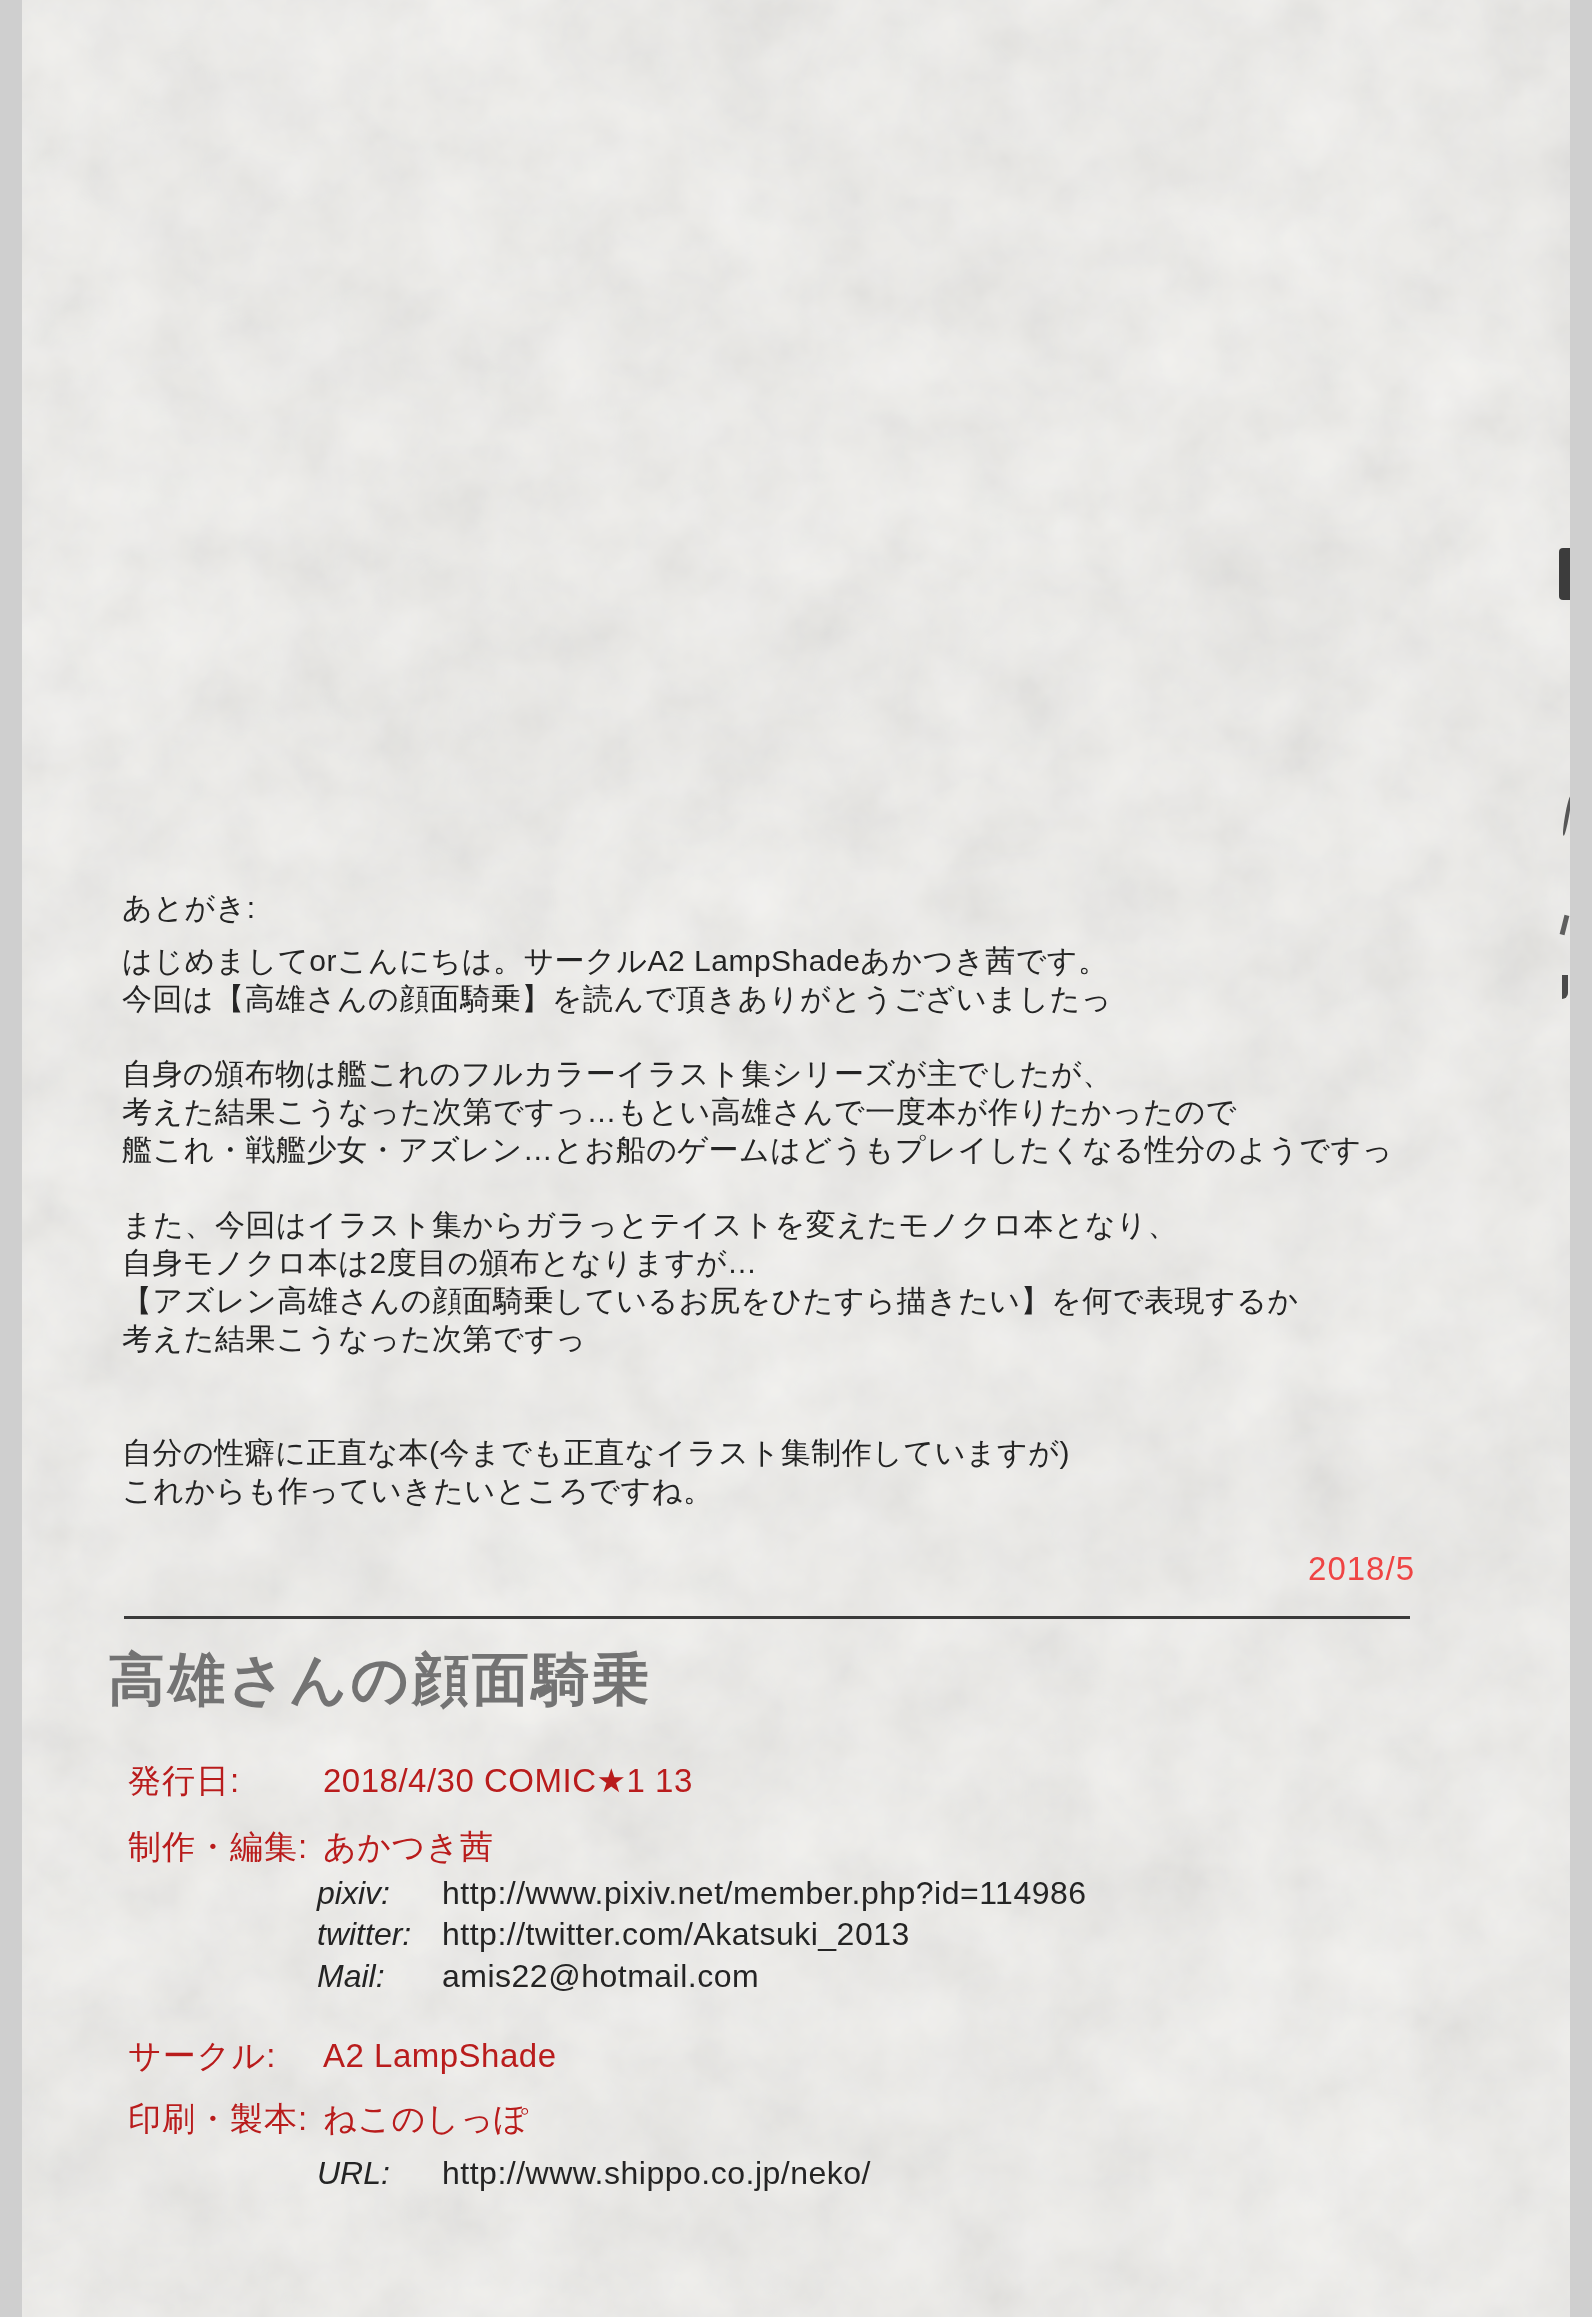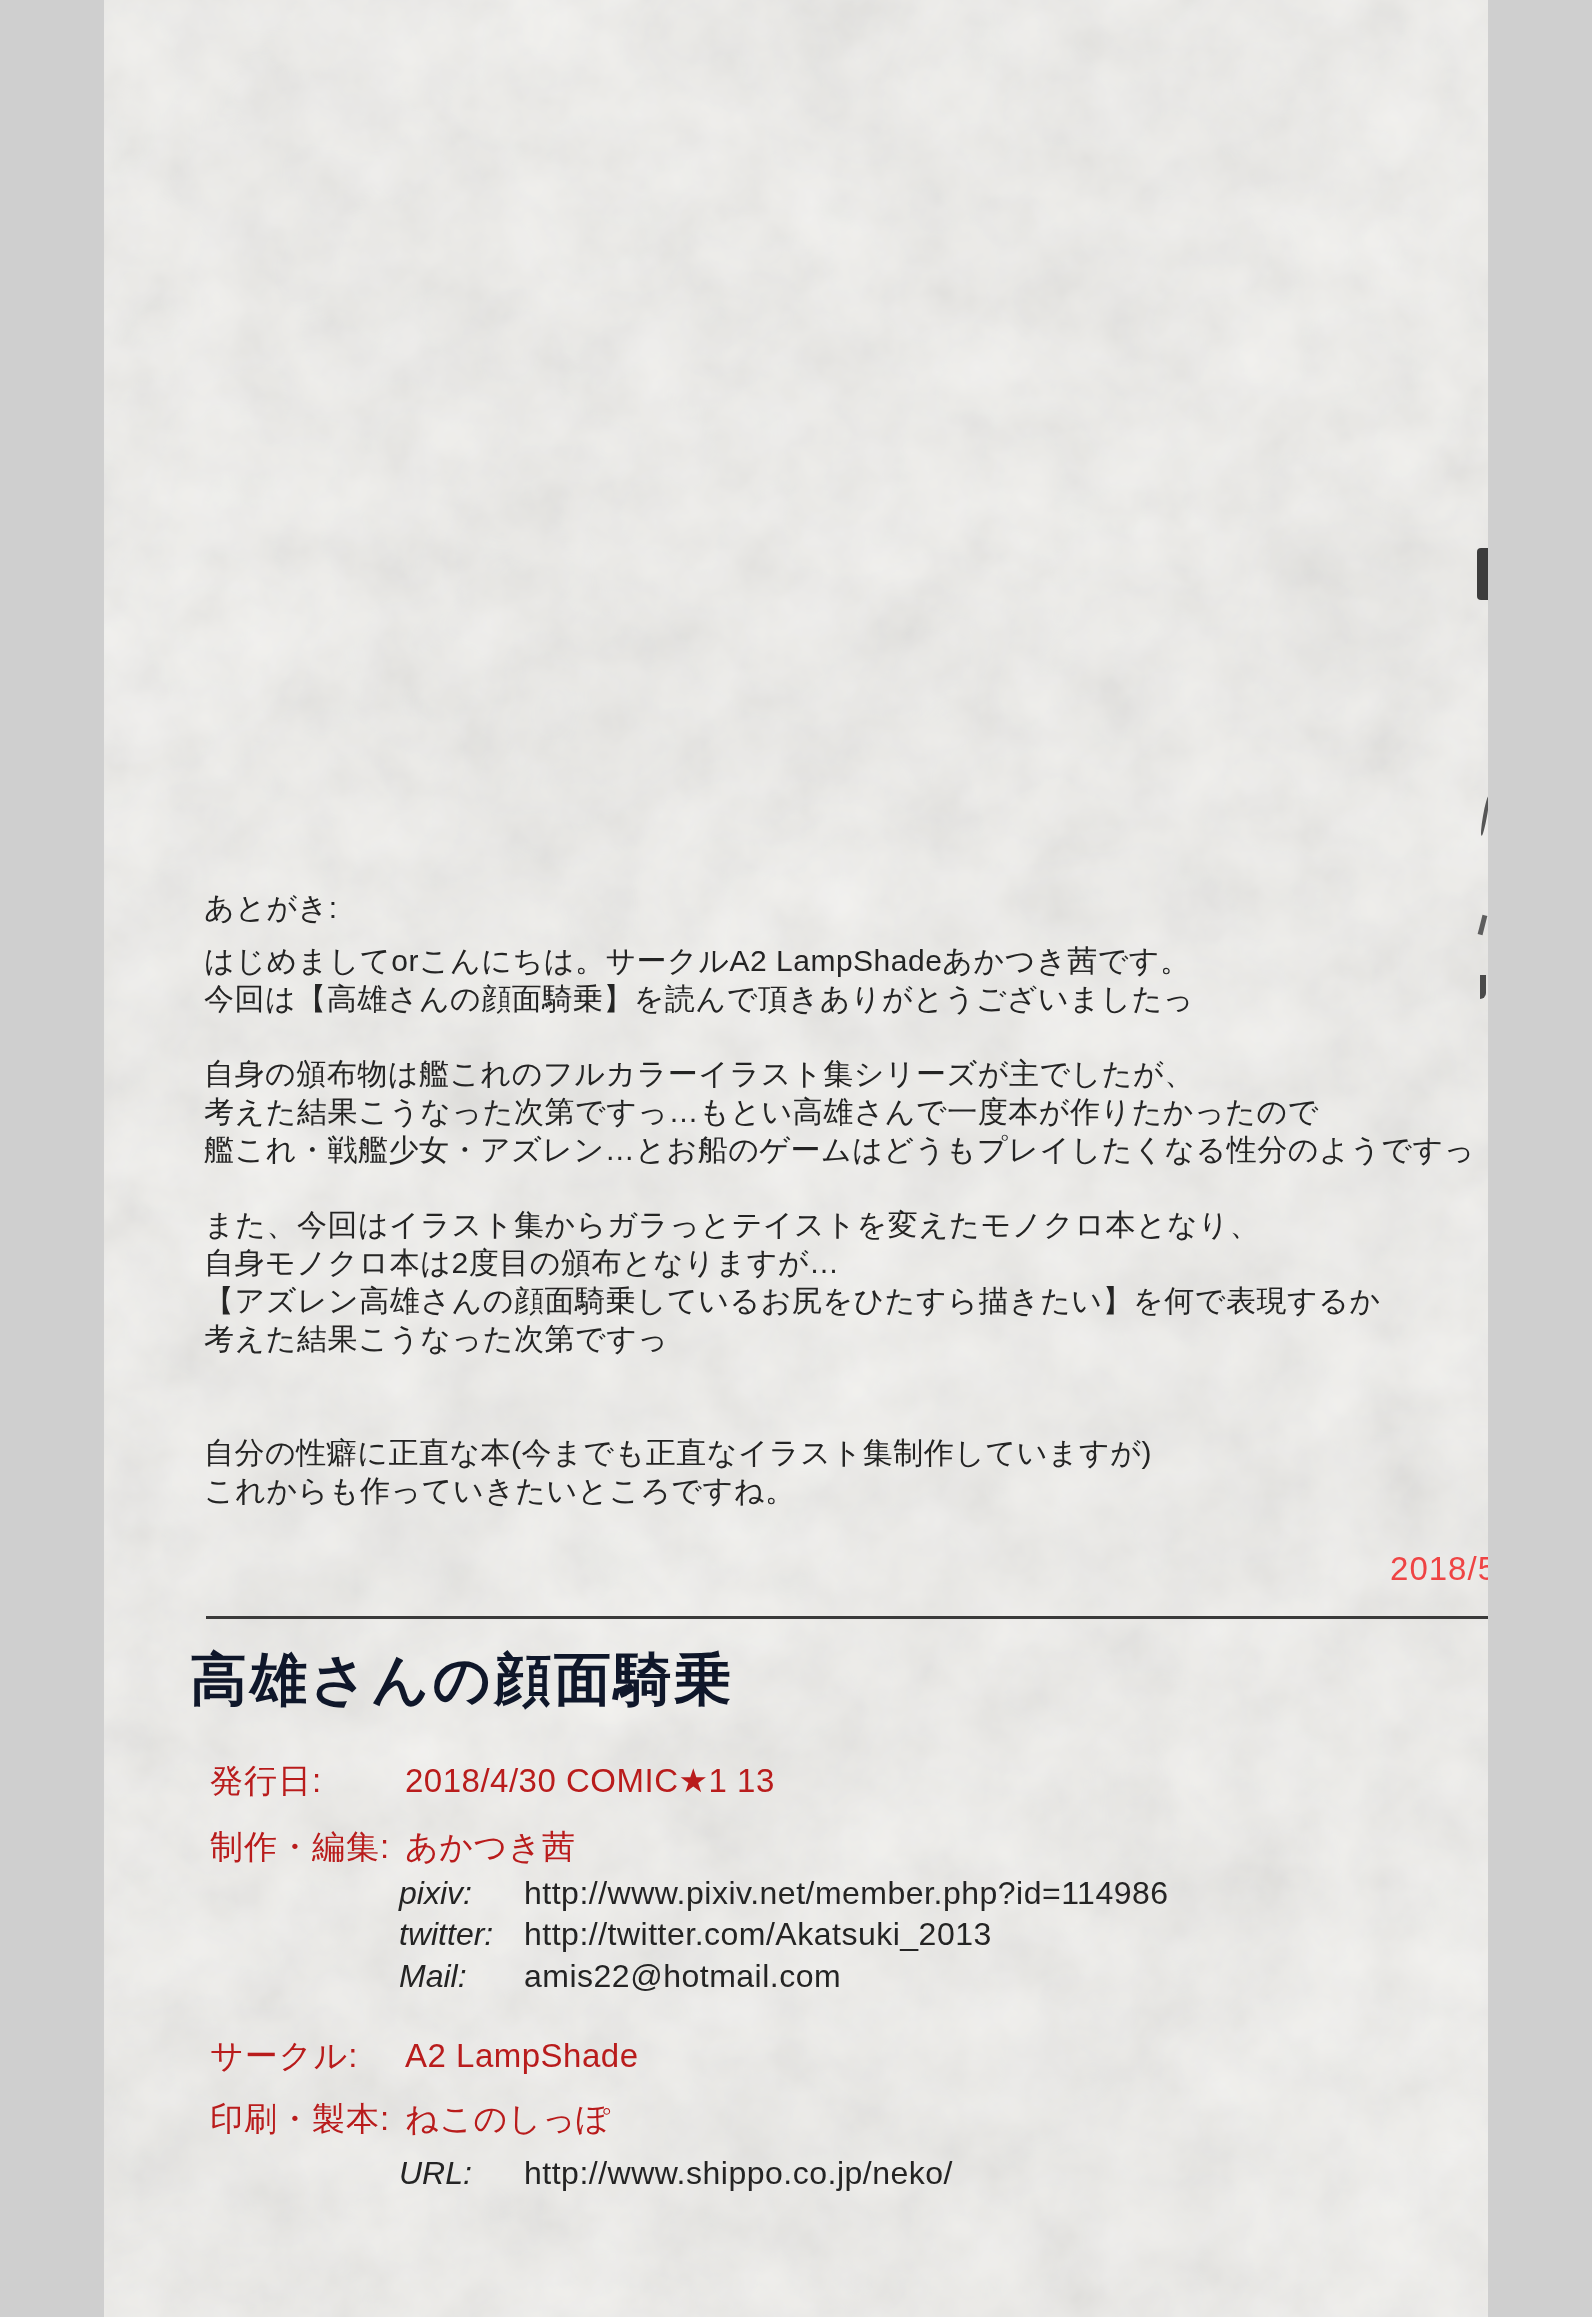--- a/index.html
+++ b/index.html
@@ -1,18 +1,18 @@
 <!DOCTYPE html>
 <html><head>
 <meta charset="utf-8">
 <style>
   html,body { margin:0; padding:0; background:#cfcfcf; }
   .page {
     position:relative;
-    width:1384px; height:2317px;
+    width:1548px; height:2317px;
     margin:0 auto;
     background:#f8f7f4;
     overflow:hidden;
     font-family:"Liberation Sans", sans-serif;
     color:#222;
   }
   .texture { position:absolute; left:0; top:0; width:1592px; height:2317px; pointer-events:none; }
 
   
   .afterword {
@@ -30,21 +30,21 @@
     font-size:33px; color:#ef4444; text-align:right; letter-spacing:1px;
   }
 
   .rule {
     position:absolute; left:102px; top:1616px; width:1286px; height:3px;
     background:#3a3a3a;
   }
 
   .book-title {
     position:absolute; left:86px; top:1642px;
-    font-size:57px; font-weight:bold; color:#0f172a;
+    font-size:57px; font-weight:bold; color:#737373;
     letter-spacing:3px; white-space:nowrap;
   }
 
   
   .crow { position:absolute; left:106px; font-size:33px; color:#b91c1c; white-space:nowrap; }
   .crow .clabel { display:inline-block; width:195px; letter-spacing:1px; }
   .crow .cvalue { letter-spacing:0.5px; }
   .srow { position:absolute; left:295px; font-size:32px; color:#242424; white-space:nowrap; }
   .srow .clabel { display:inline-block; width:125px;font-style:italic; }
   .srow .cvalue { letter-spacing:0.5px; }

